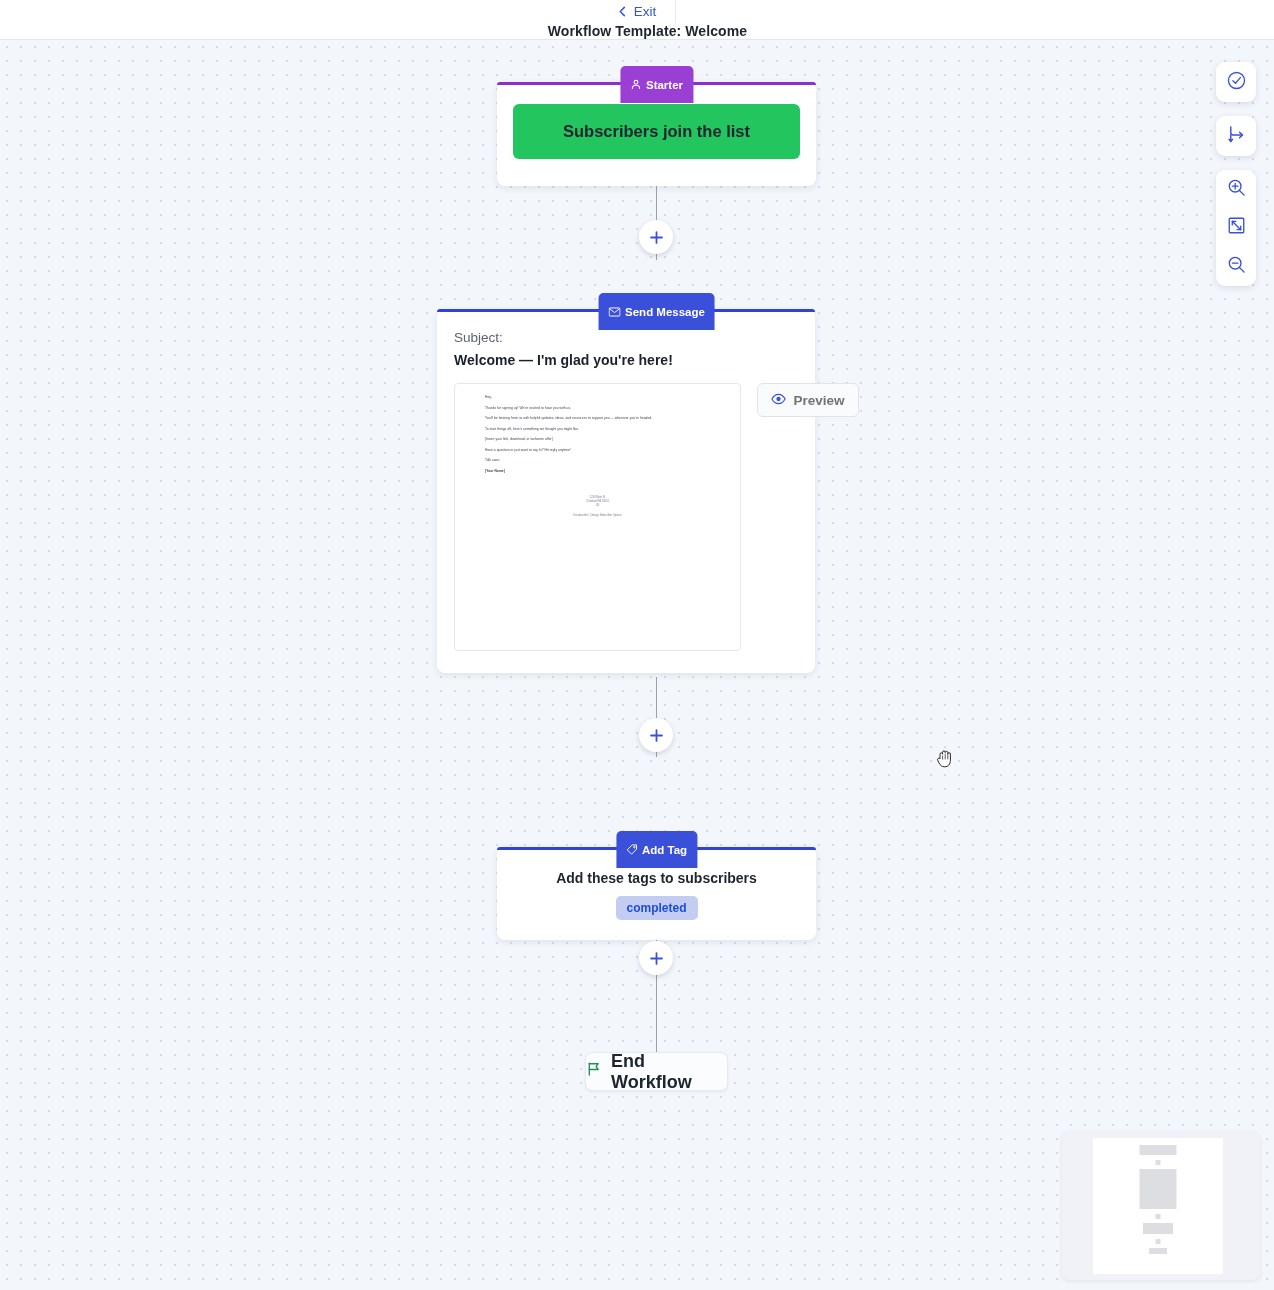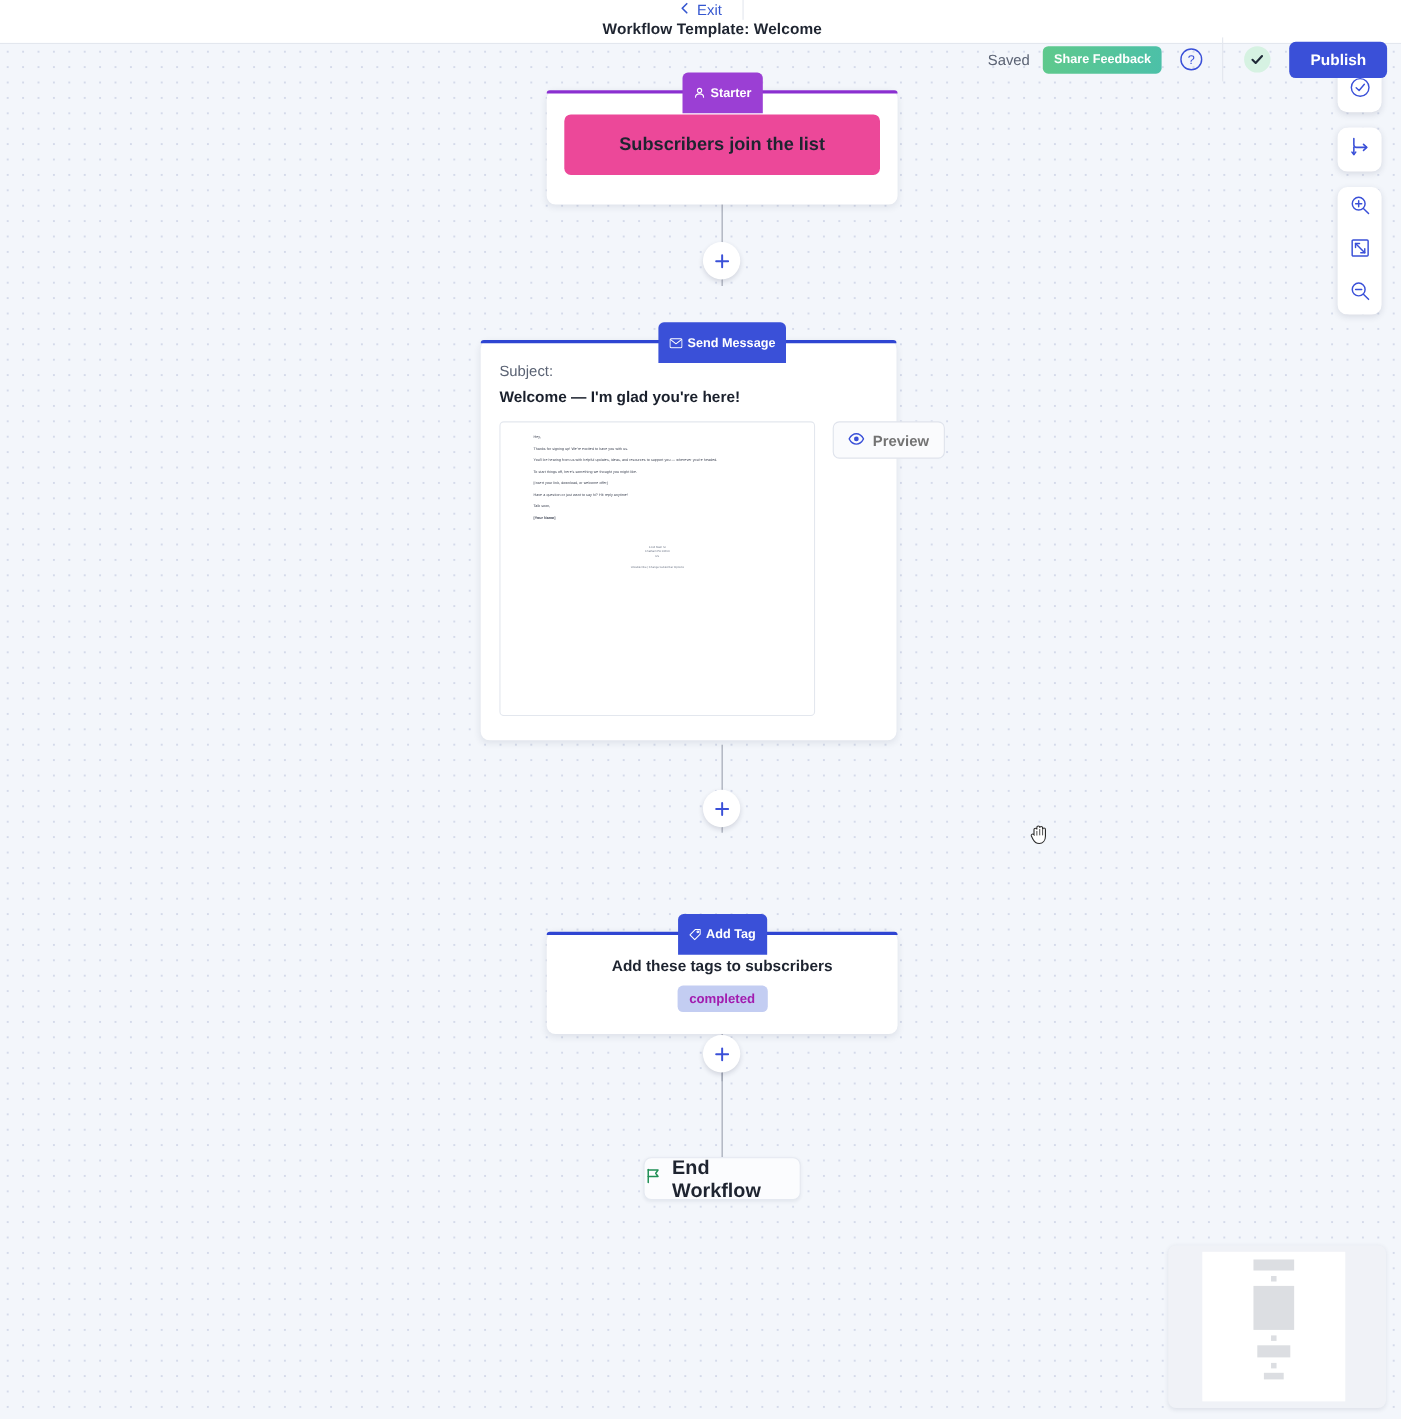--- a/index.html
+++ b/index.html
@@ -116,21 +116,21 @@
   }
 
   
   #node-starter { left: 497px; top: 26px; width: 319px; }
   #node-starter .node-badge { background: #9b3fd4; }
   #node-starter .node-card { width: 319px; height: 104px; }
   #node-starter .node-topline { background: #8a2fd0; }
   .starter-inner {
     position: absolute; left: 16px; top: 22px;
     width: 287px; height: 55px;
-    background: #ec4899; border-radius: 6px;
+    background: #22c55e; border-radius: 6px;
     display: flex; align-items: center; justify-content: center;
     font-size: 16.5px; font-weight: bold; color: #1e2430;
   }
 
   
   #node-send { left: 437px; top: 253px; width: 439px; }
   #node-send .node-badge { background: #3a50d8; }
   #node-send .node-card { width: 378px; height: 364px; }
   #node-send .node-topline { background: #2f45d2; }
   .subject-label {
@@ -174,21 +174,21 @@
   #node-tag { left: 497px; top: 791px; width: 319px; }
   #node-tag .node-badge { background: #3a50d8; }
   #node-tag .node-card { width: 319px; height: 93px; }
   #node-tag .node-topline { background: #2f45d2; }
   .tag-title {
     position: absolute; left: 0; right: 0; top: 23px;
     text-align: center; font-size: 14px; font-weight: bold; color: #1e2430;
   }
   .tag-chip {
     position: absolute; left: 50%; transform: translateX(-50%); top: 49px;
-    background: #c3cdf2; color: #a21caf;
+    background: #c3cdf2; color: #1d4ed8;
     font-size: 12px; font-weight: bold;
     border-radius: 5px; padding: 5px 11px;
   }
 
   
   #node-end {
     position: absolute; left: 585px; top: 1012px;
     width: 143px; height: 39px;
     background: #fbfcfe; border: 1px solid #e5e9f1; border-radius: 7px;
     display: flex; align-items: center; justify-content: center; gap: 9px;
@@ -240,42 +240,20 @@
     <span>
       <svg class="exit-chev" viewBox="0 0 12 12" fill="none" stroke="#3456d0" stroke-width="1.6" stroke-linecap="round" stroke-linejoin="round">
           <path d="M8 1.5 L3.5 6 L8 10.5"></path>
         </svg>
     </span>
     <span class="exit-label">Exit</span>
   </div>
 
   <div class="wf-title">Workflow Template: Welcome</div>
 
-  <div class="hdr-right">
-    <span class="saved-text">Saved</span>
-
-    <button class="share-fb">Share Feedback</button>
-
-    <span class="help-btn">
-      <svg width="22" height="22" viewBox="0 0 22 22" fill="none">
-        <circle cx="11" cy="11" r="9.4" stroke="#3a50d8" stroke-width="1.3"></circle>
-        <text x="11" y="15.4" text-anchor="middle" font-family="Liberation Sans, sans-serif" font-size="11.5" fill="#3a50d8">?</text>
-      </svg>
-    </span>
-
-    <div class="hdr-divider"></div>
-
-    <span class="check-pill">
-      <svg width="14" height="14" viewBox="0 0 14 14" fill="none" stroke="#1f2a37" stroke-width="1.9" stroke-linecap="round" stroke-linejoin="round">
-        <path d="M2.6 7.4 L5.5 10.2 L11.3 3.9"></path>
-      </svg>
-    </span>
-
-    <button class="publish-btn">Publish</button>
-  </div>
 </div>
 
 <div id="canvas">
 
   <div class="conn" style="top:140px;height:80px;"></div>
   <div class="conn" style="top:637px;height:80px;"></div>
   <div class="conn" style="top:863px;height:80px;"></div>
   <div class="conn" style="top:931px;height:81px;"></div>
 
   <div class="node" id="node-starter">

